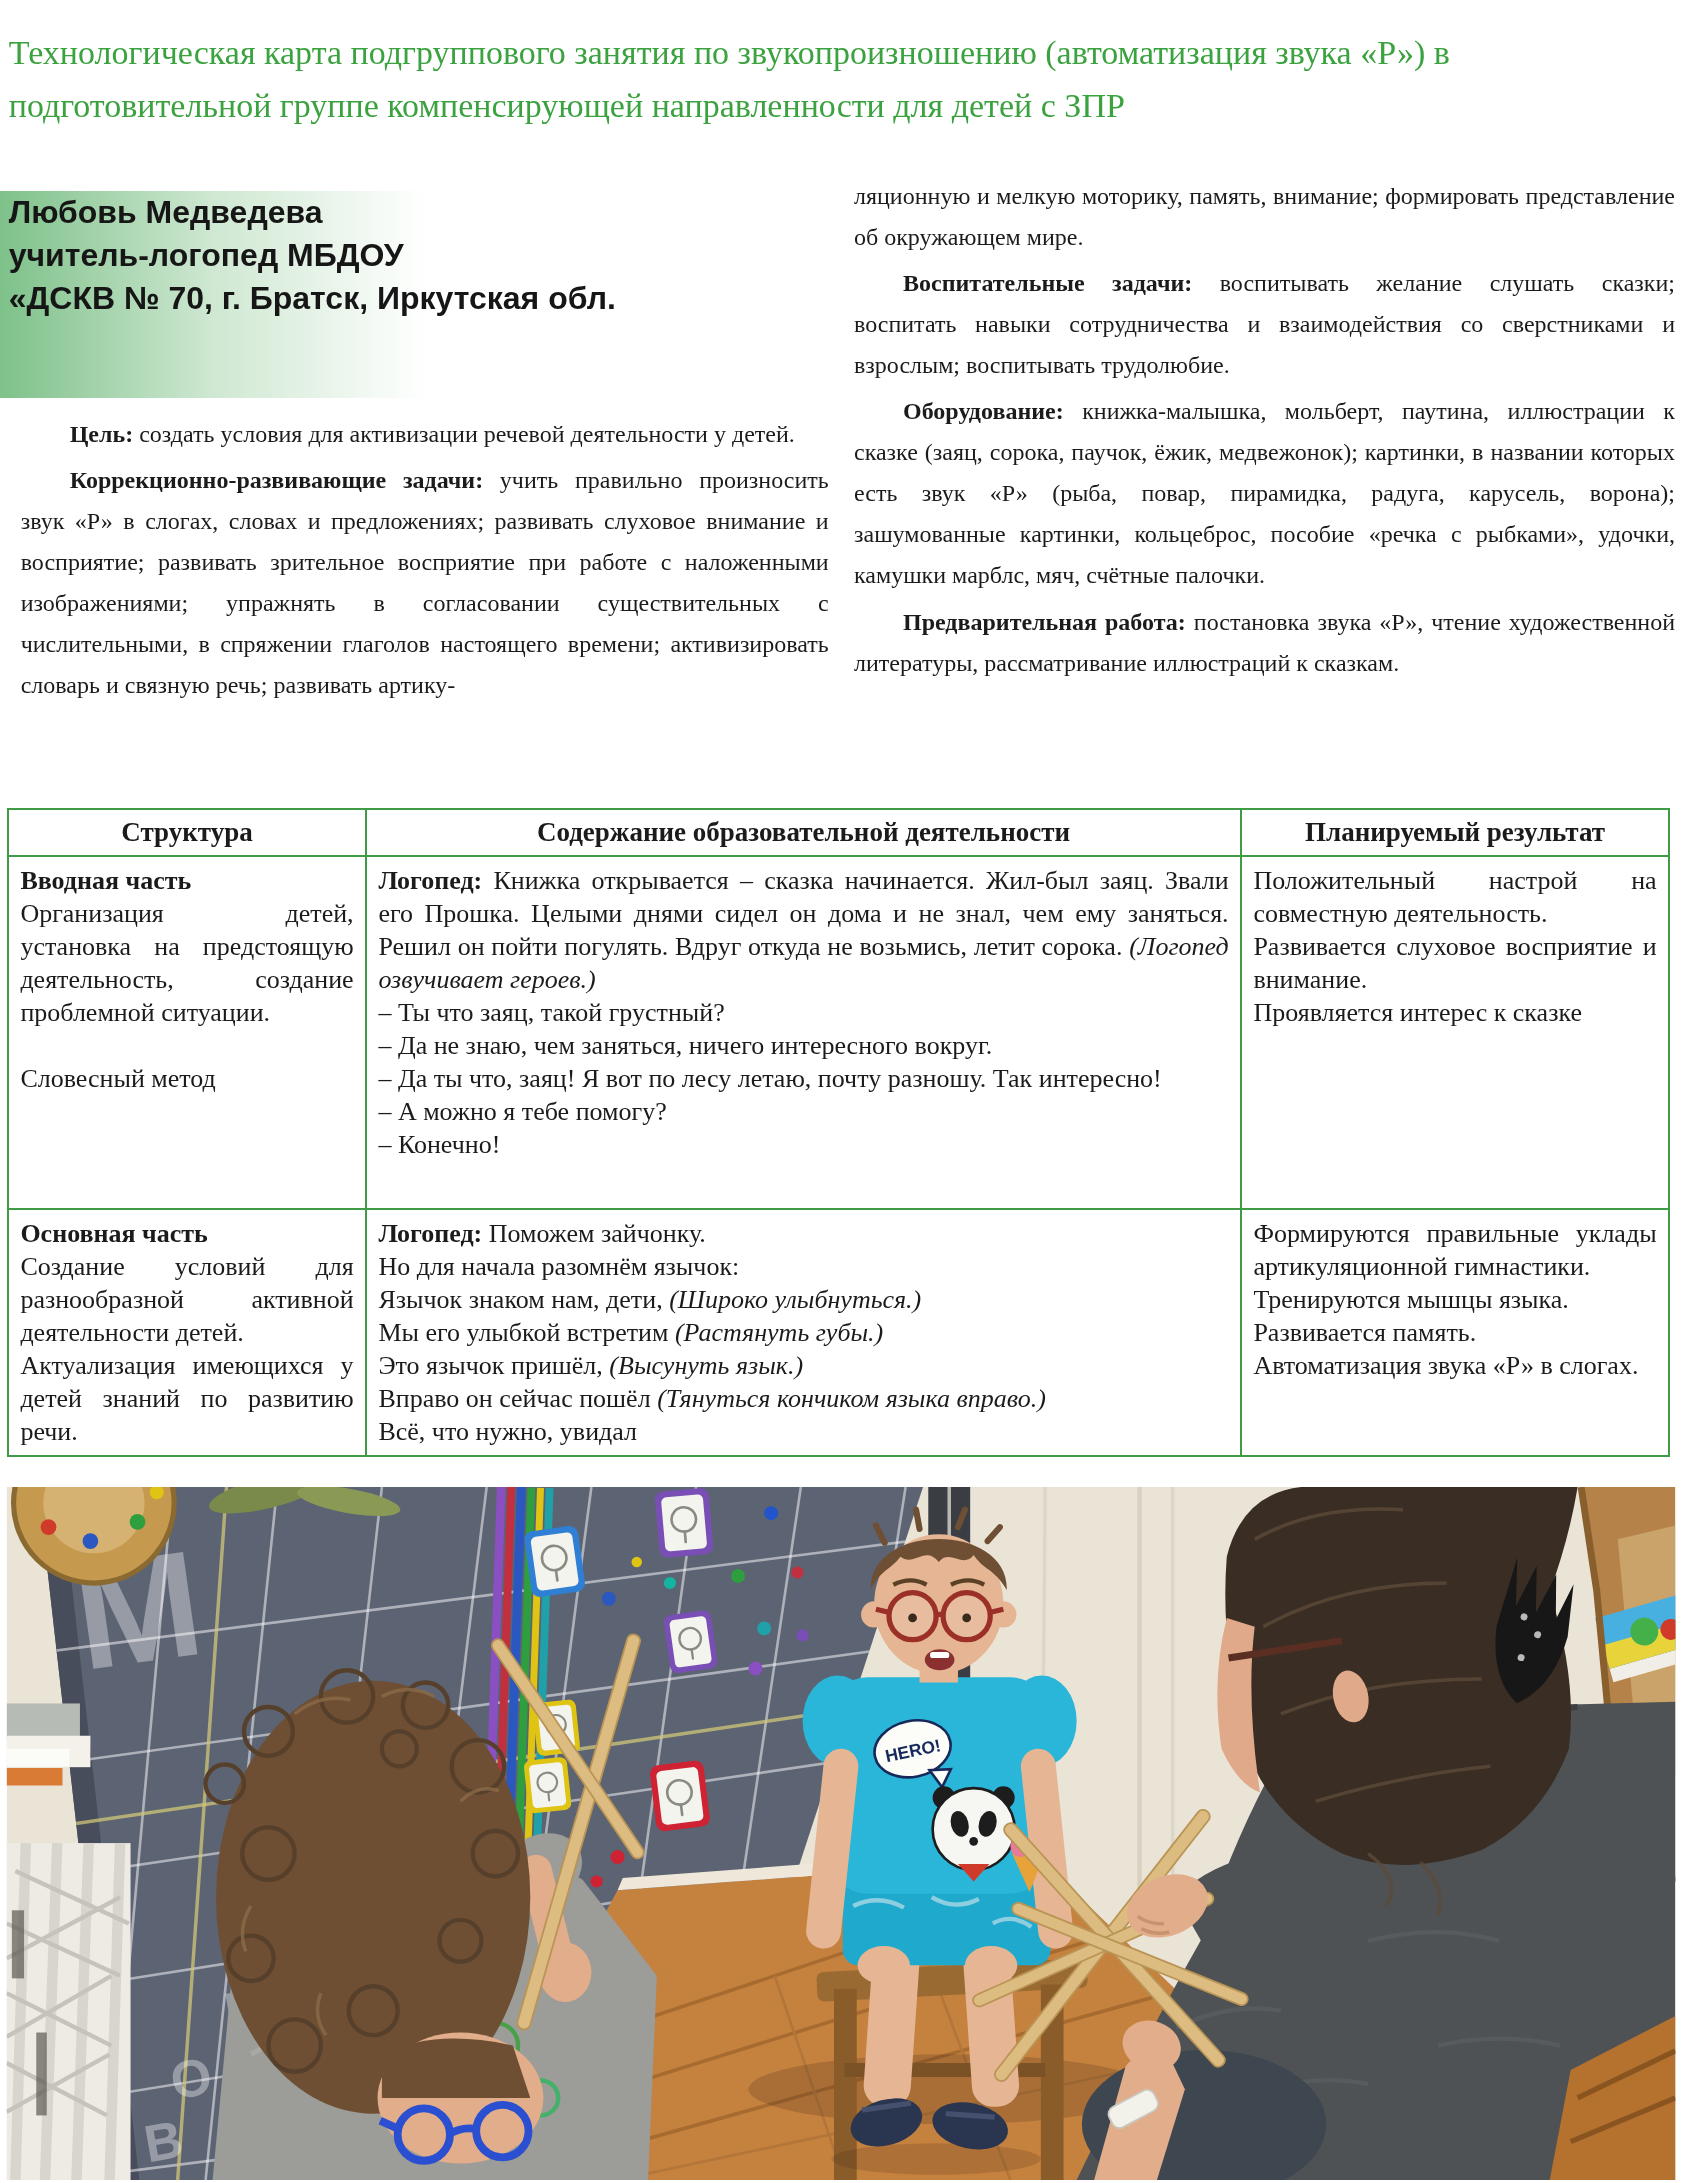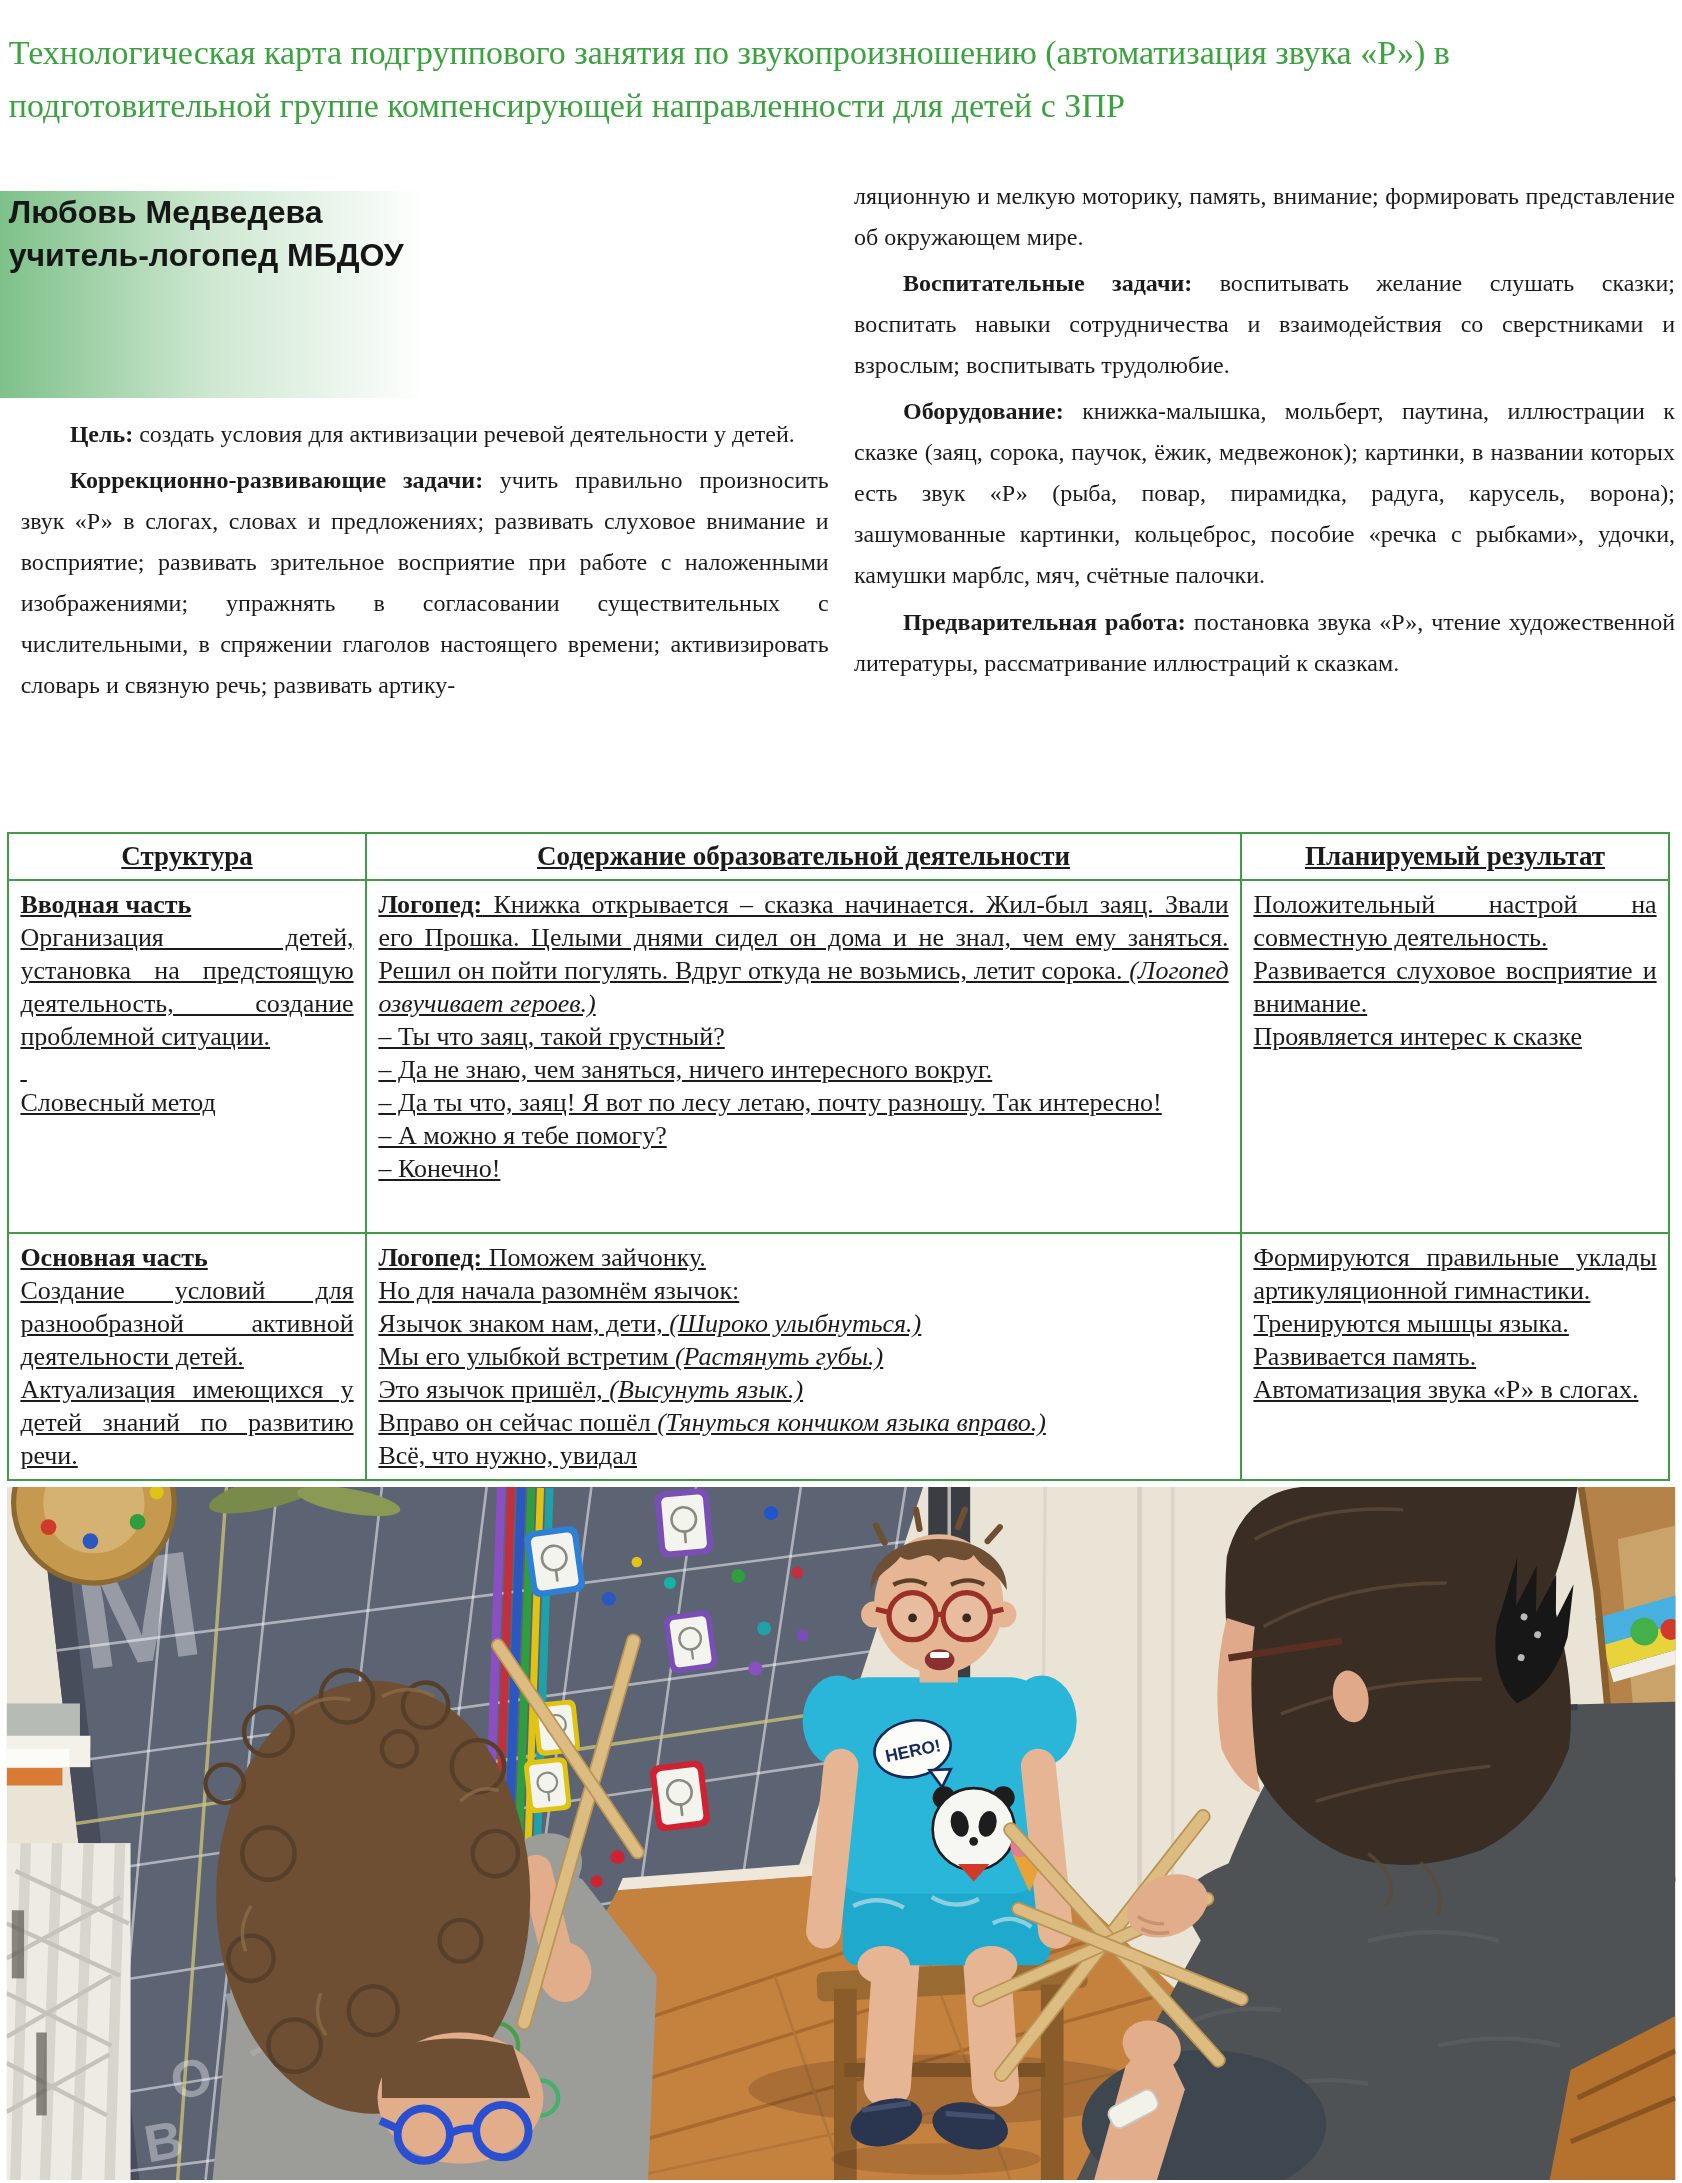--- a/index.html
+++ b/index.html
@@ -27,22 +27,22 @@
     font-family:"Liberation Sans",sans-serif;font-weight:700;
     font-size:32px;line-height:43px;color:#161616;
   }
   .col{position:absolute;font-size:24px;line-height:41px;text-align:justify;}
   .col-left{left:8.7px;top:414px;width:808px;margin-left:12px;}
   .col-right{left:854px;top:176px;width:821px;}
   .para{margin:0 0 5.2px 0;}
   .para.indent{text-indent:49px;}
   .para b{font-weight:700;}
   .doc-table{
-    position:absolute;left:7px;top:832px;width:1661px;
-    border-collapse:collapse;table-layout:fixed;text-decoration:underline;
+    position:absolute;left:7px;top:808px;width:1661px;
+    border-collapse:collapse;table-layout:fixed;
   }
   .doc-table th,.doc-table td{border:2.2px solid var(--table_border_green);}
   .doc-table th{
     height:42px;font-size:27px;font-weight:700;text-align:center;
     padding:1.7px 5.2px;vertical-align:middle;
   }
   .doc-table td{
     vertical-align:top;padding:7px 11.4px;font-size:26px;line-height:33px;
   }
   .doc-table tbody tr:first-child{height:353px;}
@@ -58,20 +58,21 @@
 <div class="page">
 
   <h1 class="title">
     <span>Технологическая карта подгруппового занятия по звукопроизношению (автоматизация звука «Р») в</span>
     <span>подготовительной группе компенсирующей направленности для детей с ЗПР</span>
   </h1>
 
   <div class="author-block">
     <div>Любовь Медведева</div>
     <div>учитель-логопед МБДОУ</div>
+    <div>«ДСКВ № 70, г. Братск, Иркутская обл.</div>
   </div>
 
   <div class="col col-left">
     <p class="para indent"><b>Цель:</b><span> создать условия для активизации речевой деятельности у детей.</span></p>
     <p class="para indent"><b>Коррекционно-развивающие задачи:</b><span> учить правильно произносить звук «Р» в слогах, словах и предложениях; развивать слуховое внимание и восприятие; развивать зрительное восприятие при работе с наложенными изображениями; упражнять в согласовании существительных с числительными, в спряжении глаголов настоящего времени; активизировать словарь и связную речь; развивать артику-</span></p>
   </div>
 
   <div class="col col-right">
     <p class="para"><span>ляционную и мелкую моторику, память, внимание; формировать представление об окружающем мире.</span></p>
     <p class="para indent"><b>Воспитательные задачи:</b><span> воспитывать желание слушать сказки; воспитать навыки сотрудничества и взаимодействия со сверстниками и взрослым; воспитывать трудолюбие.</span></p>

